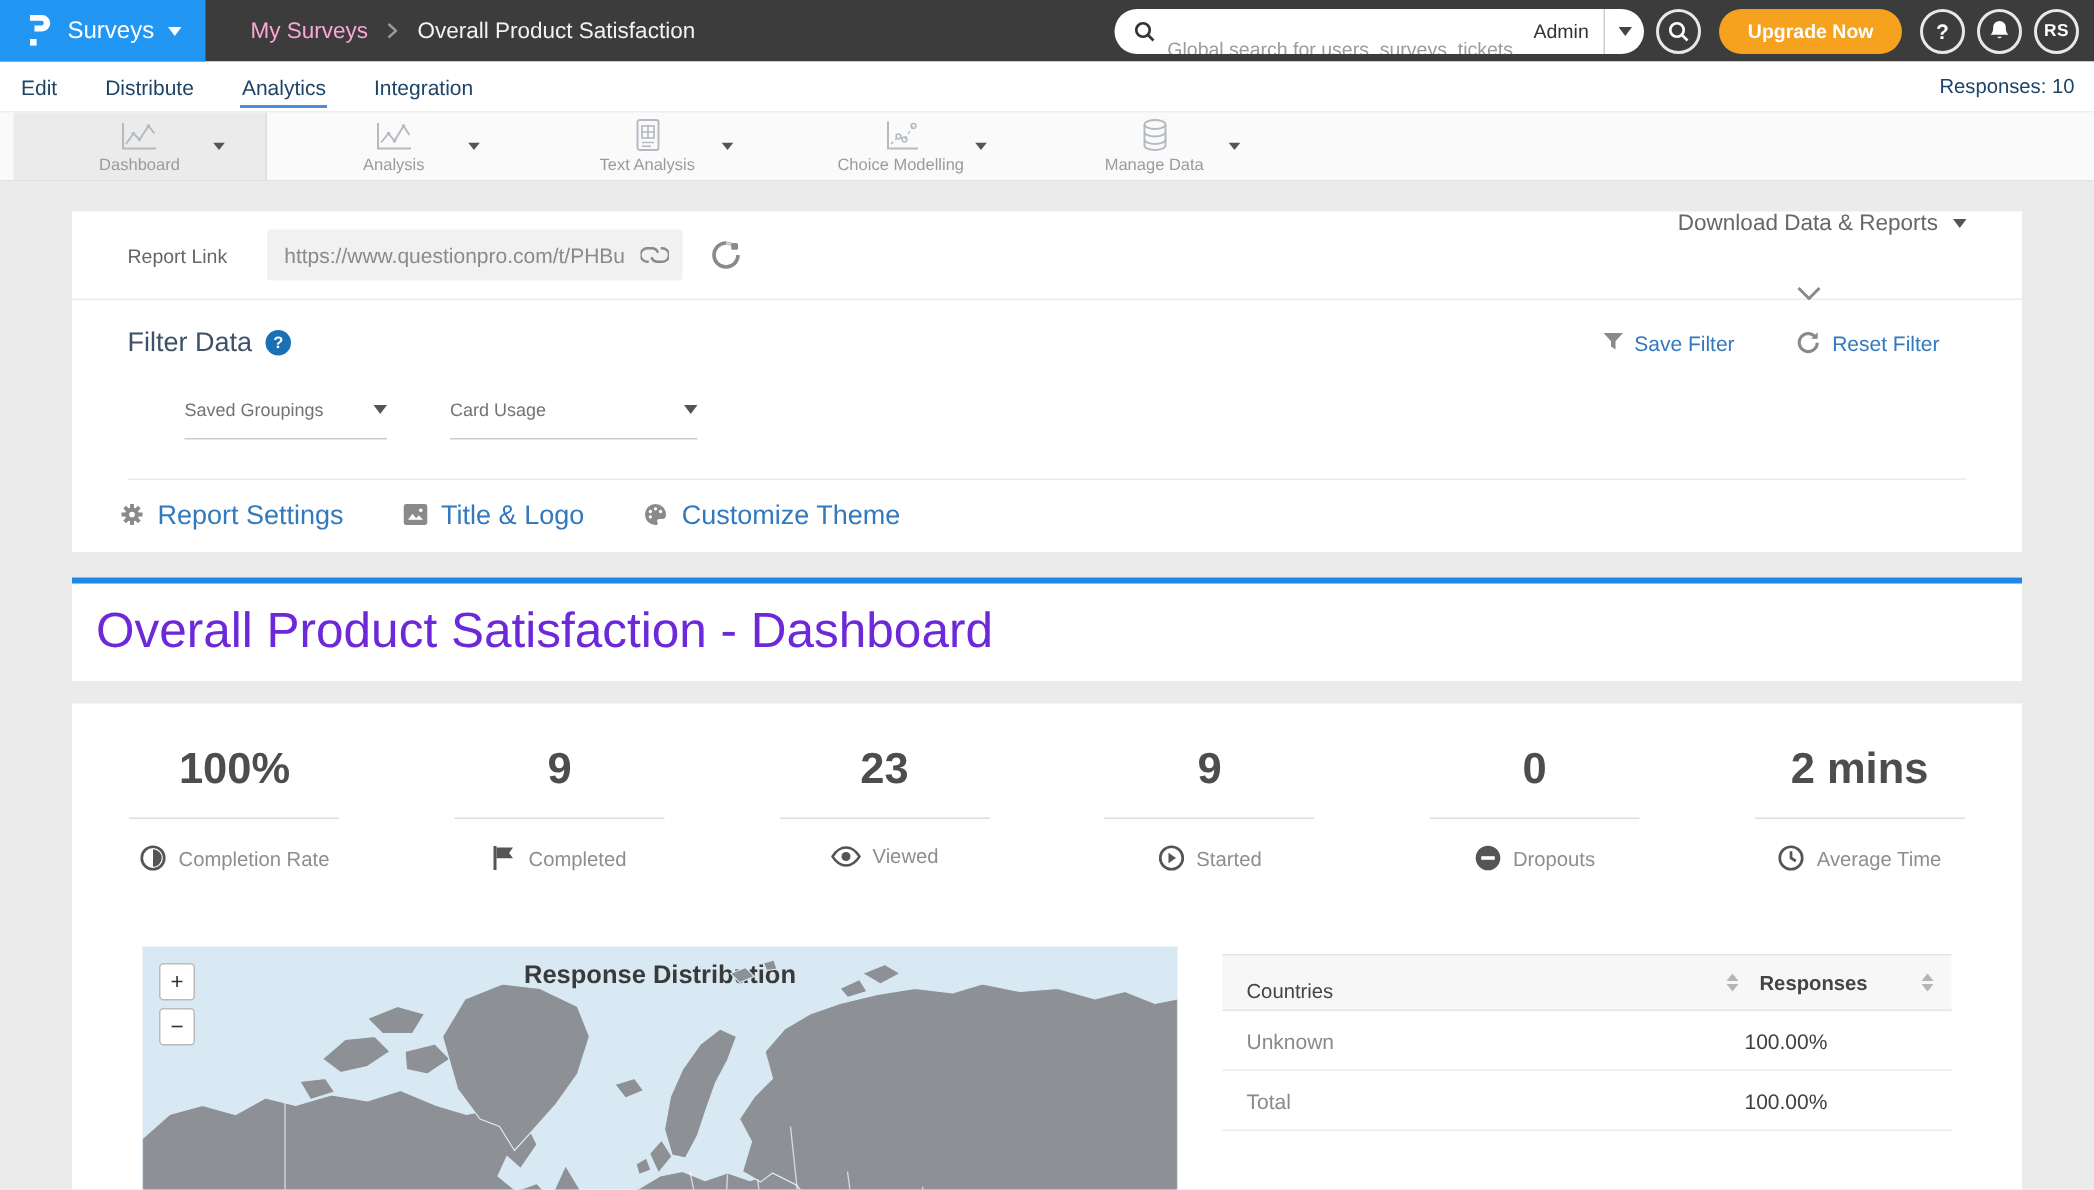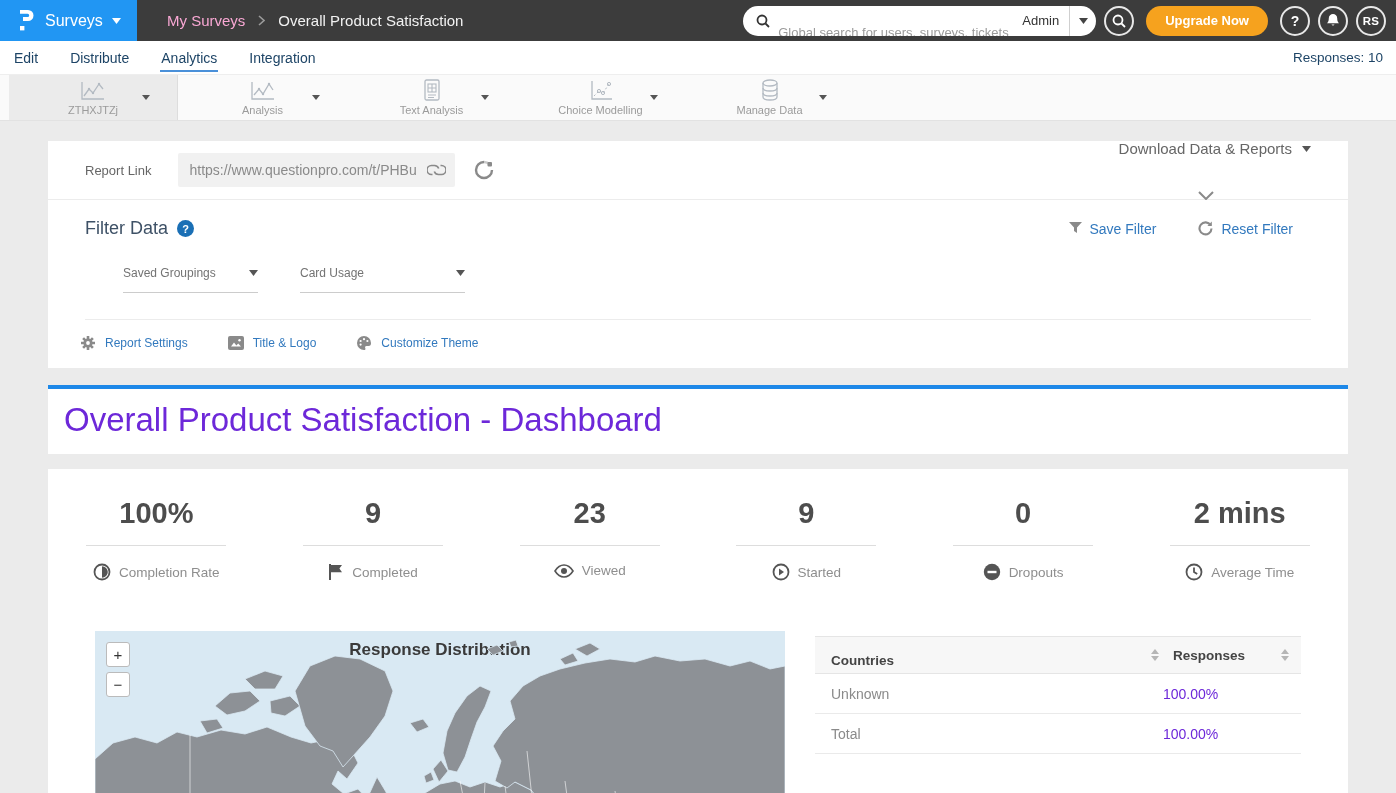--- a/index.html
+++ b/index.html
@@ -73,21 +73,21 @@
   .uselect.second { width:165px; margin-left:42px; }
 
   .permalink-box { position:absolute; left:442px; top:71px; width:313px; border:4px solid #c62222; background:#fff; padding:10px 13px 13px; }
   .permalink-label { font-size:13px; color:#555; }
   .permalink-input { margin-top:8px; height:35px; background:#f1f1f1; display:flex; align-items:center; padding:0 12px; cursor:text; }
   .permalink-input span { font-size:14px; color:#8a8a8a; white-space:nowrap; }
 
   .filter-divider { margin:26px 0 0; border-top:1px solid #ececec; }
   .settings-row { display:flex; align-items:center; gap:40px; padding:14px 37px 16px 32px; height:48px; }
   .settings-link { display:flex; align-items:center; gap:9px; cursor:pointer; }
-  .settings-link span { font-size:12px; color:#3279be; }
+  .settings-link span { font-size:18px; color:#3279be; }
 
   
   .title-block { margin-top:17px; border-top:4px solid #1d88e8; background:#fff; padding:12px 16px 15px; }
   .page-title { font-size:33px; color:#6d28d9; font-weight:normal; }
 
   
   .dash-card { margin-top:15px; background:#fff; padding-top:28px; height:340px; }
   .stats-row { display:flex; }
   .stat { flex:1; display:flex; flex-direction:column; align-items:center; }
   .stat-value { font-size:29px; font-weight:bold; color:#4d4d4d; }
@@ -97,27 +97,27 @@
 
   .bottom-row { display:flex; padding:0 47px; margin-top:50px; }
   .map-panel { width:690px; height:400px; background:#d9e9f3; position:relative; flex:none; }
   .map-title { position:absolute; top:9px; left:0; right:0; text-align:center; font-size:17px; font-weight:bold; color:#3a3a3a; }
   .zoom-ctrl { position:absolute; left:11px; top:11px; display:flex; flex-direction:column; gap:5px; z-index:2; }
   .zoom-btn { width:24px; height:25px; background:#fff; border:1px solid #bbb; border-radius:3px; font-size:15px; color:#333; display:flex; align-items:center; justify-content:center; cursor:pointer; font-family:"Liberation Sans",sans-serif; }
   .map-svg { position:absolute; inset:0; }
 
   .countries-panel { margin-left:30px; width:486px; margin-top:5px; }
   .ct-header { background:#f7f7f7; border-top:1px solid #e5e5e5; border-bottom:1px solid #e5e5e5; height:38px; display:flex; align-items:center; padding:0 12px 0 16px; }
-  .ct-header .col1 { font-size:13.5px; font-weight:bold; color:#444; flex:1;margin-top:10px; }
+  .ct-header .col1 { font-size:13.5px; font-weight:normal; color:#444; flex:1;margin-top:10px; }
   .sort-icon { display:flex; flex-direction:column; gap:2px; cursor:pointer; margin-right:14px; }
   .sort-icon.last { margin-right:0; margin-left:12px; }
   .ct-header .col2 { font-size:13.5px; font-weight:bold; color:#444; width:96px; }
   .ct-row { height:40px; display:flex; align-items:center; border-bottom:1px solid #eaeaea; padding:0 12px 0 16px; }
   .ct-row .cname { font-size:14px; color:#8a8a8a; flex:1; }
-  .ct-row .cval { font-size:14px; color:#6d28d9; width:126px; }
+  .ct-row .cval { font-size:14px; color:#404040; width:126px; }
 
   svg { display:block; }
 </style>
 </head>
 <body>
 
 <div class="topbar">
   <div class="brand">
     <span class="logo">
       <svg width="19" height="23" viewBox="0 0 19 23">
@@ -190,21 +190,21 @@
   <div class="ribbon-item active">
     <span class="ricon">
       <svg width="26" height="20" viewBox="0 0 26 20">
           <path d="M2 1v17h22" stroke="#b3bac2" stroke-width="1.3" fill="none"></path>
           <path d="M4 15l5-7 4 4 6-9 4 5" stroke="#b3bac2" stroke-width="1.3" fill="none"></path>
           <circle cx="9" cy="8" r="1.2" fill="#b3bac2"></circle>
           <circle cx="13" cy="12" r="1.2" fill="#b3bac2"></circle>
           <circle cx="19" cy="3" r="1.2" fill="#b3bac2"></circle>
         </svg>
     </span>
-    <span class="rlabel">ZTHXJTZj</span>
+    <span class="rlabel">Dashboard</span>
     <span class="rcaret">
       <svg width="8" height="5" viewBox="0 0 8 5">
           <path d="M0 0h8L4 5z" fill="#555"></path>
         </svg>
     </span>
   </div>
   <div class="ribbon-item">
     <span class="ricon">
       <svg width="26" height="20" viewBox="0 0 26 20">
           <path d="M2 1v17h22" stroke="#b3bac2" stroke-width="1.3" fill="none"></path>

